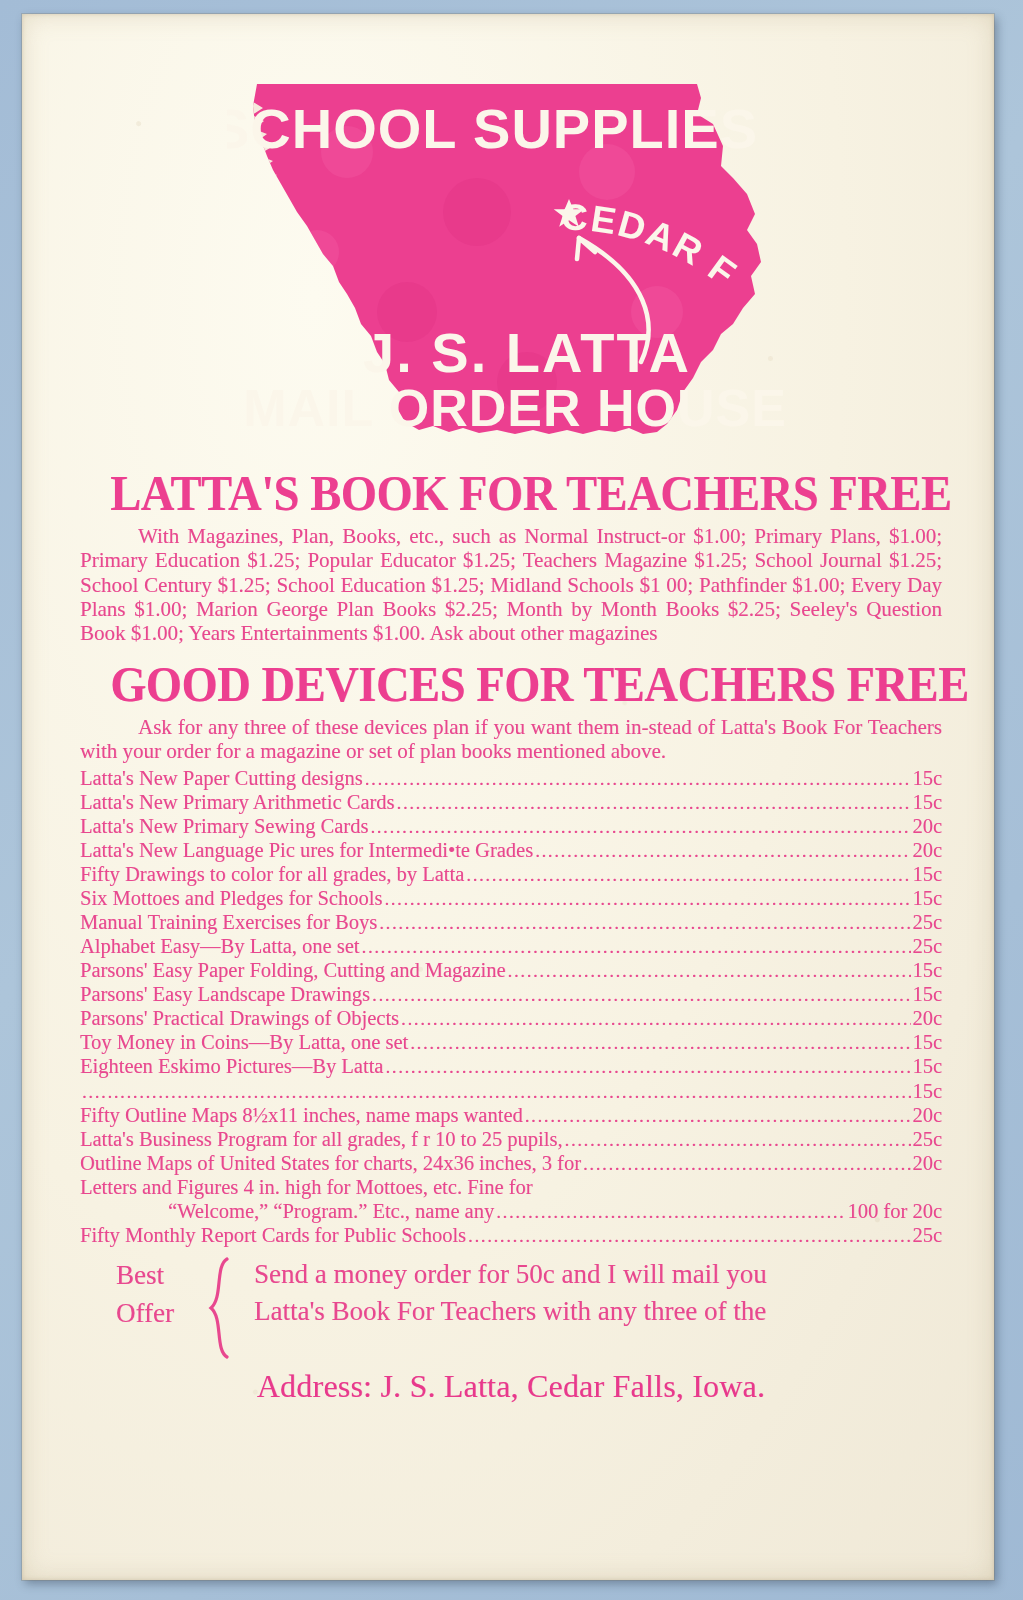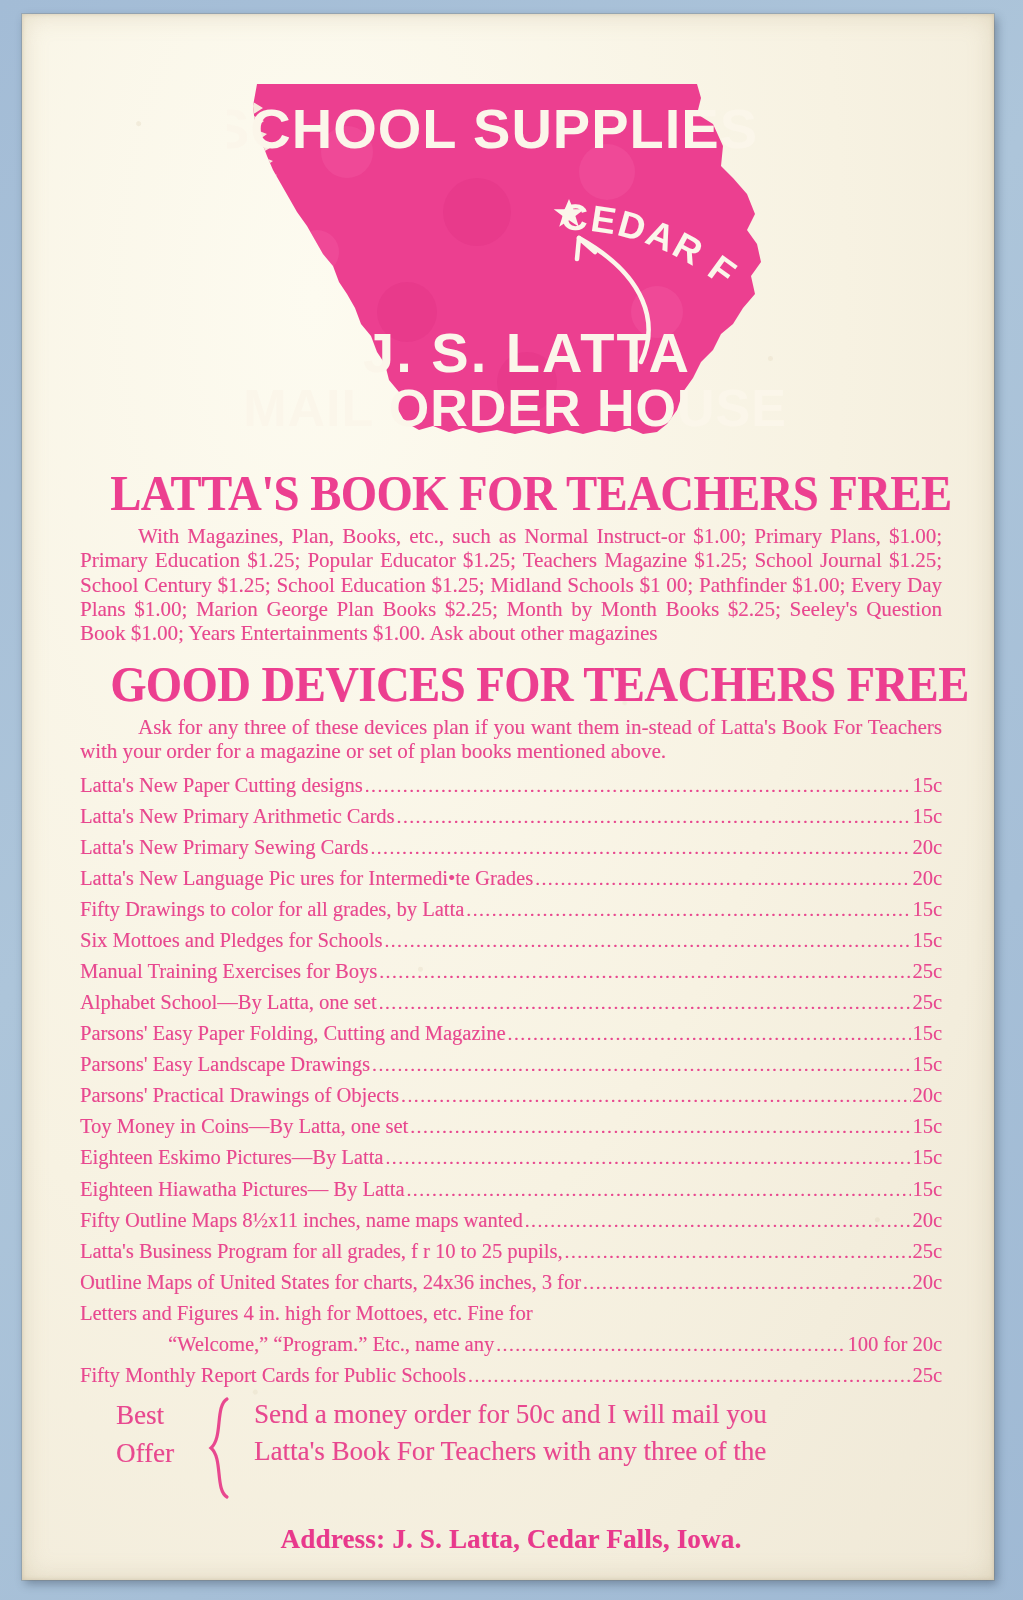--- a/index.html
+++ b/index.html
@@ -108,21 +108,21 @@
     font-size: 20.5px;
     line-height: 1.175;
     text-shadow: 0.4px 0 0 rgba(232,72,143,0.35);
   }
   .row {
     display: flex;
     align-items: baseline;
     width: 100%;
     white-space: nowrap;
   }
-  .row .name { flex: 0 0 auto; margin-top: 7px; }
+  .row .name { flex: 0 0 auto; }
   .row .dots {
     flex: 1 1 auto;
     overflow: hidden;
     margin: 0 1px 0 2px;
     letter-spacing: 1.6px;
     font-size: 19px;
     line-height: 1;
   }
   .row .price { flex: 0 0 auto; text-align: right; }
   .row.indent .name { padding-left: 88px; }
@@ -159,25 +159,25 @@
     padding-left: 12px;
     color: #e8488f;
     font-size: 27px;
     line-height: 1.36;
     text-align: justify;
     text-shadow: 0.4px 0 0 rgba(232,72,143,0.35);
   }
   .offer-text .last { text-align: left; }
 
   .address {
-    margin-top: 24px;
+    margin-top: 8px;
     text-align: center;
     color: #e8398c;
-    font-weight: bold;
-    font-size: 27px;
+    font-weight: normal;
+    font-size: 32px;
     letter-spacing: 0.2px;
     text-shadow: 0.5px 0 0 rgba(232,57,140,0.40);
   }
 </style>
 </head>
 <body>
 
 <div class="scan">
   <div class="card">
 
@@ -295,21 +295,21 @@
             <span class="name">Six Mottoes and Pledges for  Schools</span>
             <span class="dots">................................................................................................................................................................</span>
             <span class="price">15c</span>
           </div>
           <div class="row">
             <span class="name">Manual Training Exercises for Boys</span>
             <span class="dots">................................................................................................................................................................</span>
             <span class="price">25c</span>
           </div>
           <div class="row">
-            <span class="name">Alphabet School—By Latta, one  set</span>
+            <span class="name">Alphabet Easy—By Latta, one  set</span>
             <span class="dots">................................................................................................................................................................</span>
             <span class="price">25c</span>
           </div>
           <div class="row">
             <span class="name">Parsons' Easy Paper Folding, Cutting and Magazine</span>
             <span class="dots">................................................................................................................................................................</span>
             <span class="price">15c</span>
           </div>
           <div class="row">
             <span class="name">Parsons' Easy Landscape Drawings</span>
@@ -325,21 +325,20 @@
             <span class="name">Toy Money in Coins—By Latta, one set</span>
             <span class="dots">................................................................................................................................................................</span>
             <span class="price">15c</span>
           </div>
           <div class="row">
             <span class="name">Eighteen Eskimo Pictures—By Latta</span>
             <span class="dots">................................................................................................................................................................</span>
             <span class="price">15c</span>
           </div>
           <div class="row">
-            <span class="name">Eighteen Hiawatha Pictures— By Latta</span>
             <span class="dots">................................................................................................................................................................</span>
             <span class="price">15c</span>
           </div>
           <div class="row">
             <span class="name">Fifty Outline Maps 8½x11 inches, name maps wanted</span>
             <span class="dots">................................................................................................................................................................</span>
             <span class="price">20c</span>
           </div>
           <div class="row">
             <span class="name">Latta's Business Program for all grades, f r 10 to 25 pupils,</span>

